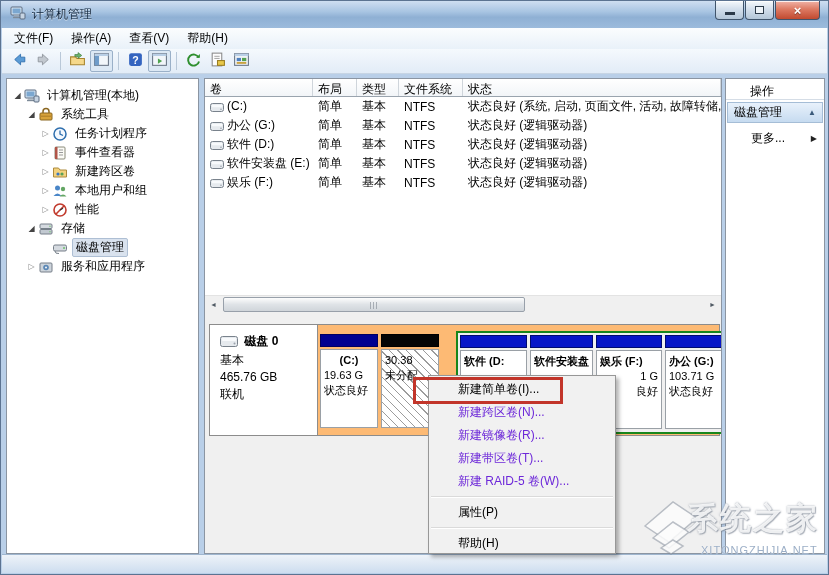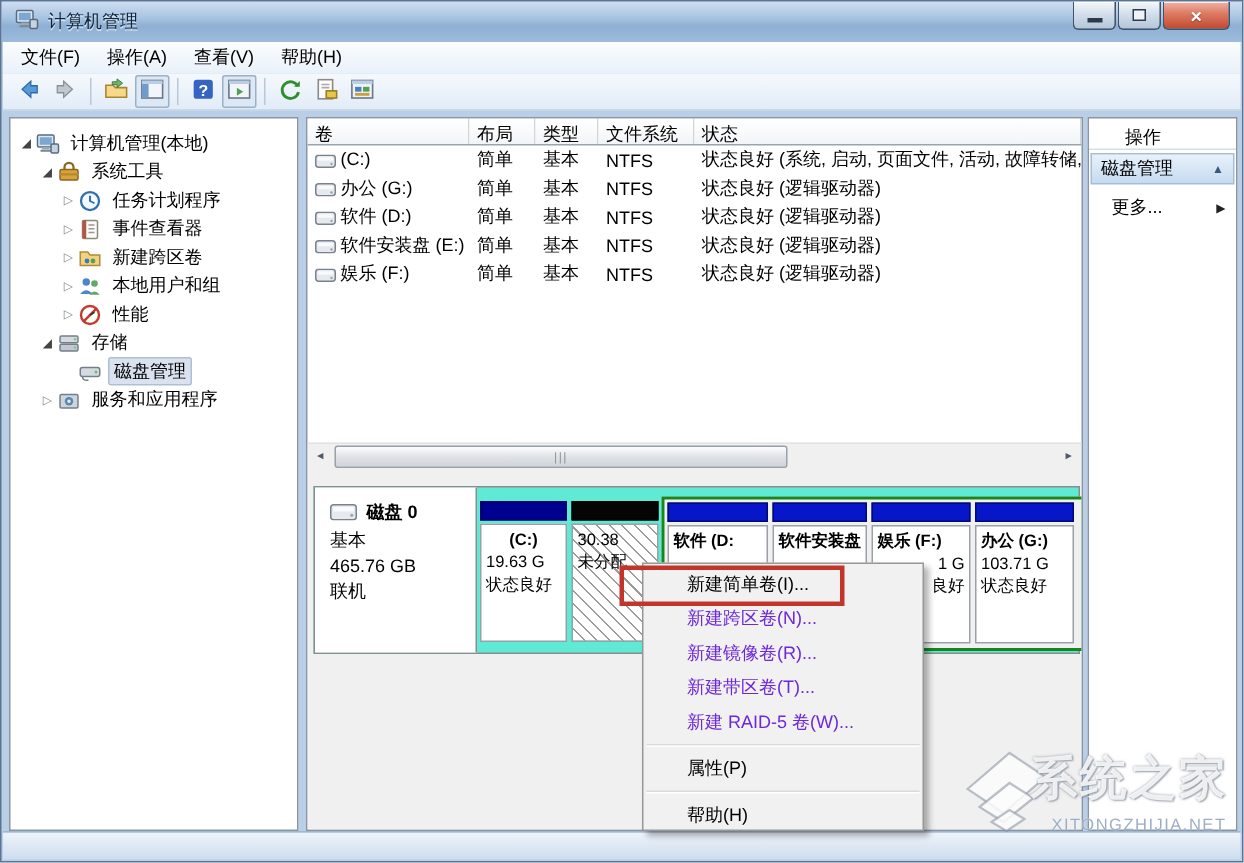--- a/index.html
+++ b/index.html
@@ -58,43 +58,43 @@
 
   
   .hscroll { position:absolute; left:0; top:216px; width:516px; height:17px; background:#f0f0f0; border-top:1px solid #e3e3e3; }
   .hs-arrow { position:absolute; top:0; width:17px; height:17px; display:flex; align-items:center; justify-content:center; font-size:7px; color:#505a64; }
   .hs-thumb { position:absolute; left:18px; top:1px; width:302px; height:15px; border:1px solid #98a0aa; border-radius:2px;
     background:linear-gradient(#fdfdfd,#dfe3e7 50%,#d0d5da); display:flex; align-items:center; justify-content:center;
     color:#8a929b; font-size:8px; letter-spacing:1px; }
 
   
   .disk-pane { position:absolute; left:0; top:233px; width:516px; height:241px; background:#f0f0f0; }
-  .disk-box { position:absolute; left:4px; top:12px; width:511px; height:112px; border:1px solid #8c8c8c; background:#5eead4; }
+  .disk-box { position:absolute; left:4px; top:12px; width:511px; height:112px; border:1px solid #8c8c8c; background:#fdba74; }
   .disk-info { position:absolute; left:0; top:0; width:108px; height:110px; border-right:1px solid #8c8c8c; background:#fff; padding:8px 0 0 10px; line-height:17px; }
   .disk-title { font-weight:bold; }
   .blk { position:absolute; top:9px; height:96px; }
   .blk-bar { height:13px; border:1px solid #555; }
   .bar-primary { background:#000090; border-color:#000060; }
   .bar-unalloc { background:#050505; border-color:#000; }
   .bar-logical { background:#0716c8; border-color:#000a70; }
   .blk-body { margin-top:2px; height:79px; background:#fff; border:1px solid #9aa0a6; padding:3px 3px 0 3px; font-size:11px; line-height:15px; overflow:hidden; }
   .blk-body.hatch { background:repeating-linear-gradient(45deg,#ffffff 0 5px,#9c9c9c 5px 6px); }
   .blk-label { font-weight:bold; white-space:nowrap; overflow:hidden; }
   .blk-label.center { text-align:center; }
   .blk-line { white-space:nowrap; overflow:hidden; }
   .blk-line.rightfrag { text-align:right; }
-  .extended { position:absolute; left:231px; top:6px; width:282px; height:103px; border:2px solid #18861c; background:#f0f0f0; }
+  .extended { position:absolute; left:246px; top:6px; width:282px; height:103px; border:2px solid #18861c; background:#f0f0f0; }
   .extended .blk { top:2px; }
 
   
   .ap-title { height:21px; padding:4px 0 0 24px; border-bottom:1px solid #d5dde6; }
   .ap-group { margin:2px 1px 0 1px; height:21px; background:linear-gradient(#e8f1fb,#c6dbf0); border:1px solid #a5bdd6;
     display:flex; align-items:center; padding:0 6px; }
   .ap-group-arrow { margin-left:auto; font-size:8px; color:#3a5a7a; }
-  .ap-more { height:21px; display:flex; align-items:center; padding-left:15px; margin-top:5px; }
+  .ap-more { height:21px; display:flex; align-items:center; padding-left:25px; margin-top:5px; }
   .ap-more-arrow { margin-left:auto; margin-right:7px; font-size:8px; color:#222; }
 
   
   .ctx { position:absolute; left:427px; top:374px; width:188px; height:179px; background:#f1f1f1;
     border:1px solid #979797; box-shadow:3px 3px 4px rgba(0,0,0,.3); padding-top:2px; z-index:50; }
   .ctx-item { height:23px; line-height:23px; padding-left:29px; white-space:nowrap; }
   .ctx-item.disabled { color:#6d28d9; }
   .ctx-sep { height:2px; border-top:1px solid #dadada; border-bottom:1px solid #fff; margin:3px 2px; }
 
   .redbox { position:absolute; left:412px; top:376px; width:150px; height:27px; border:3px solid #c2352a; z-index:60; }

